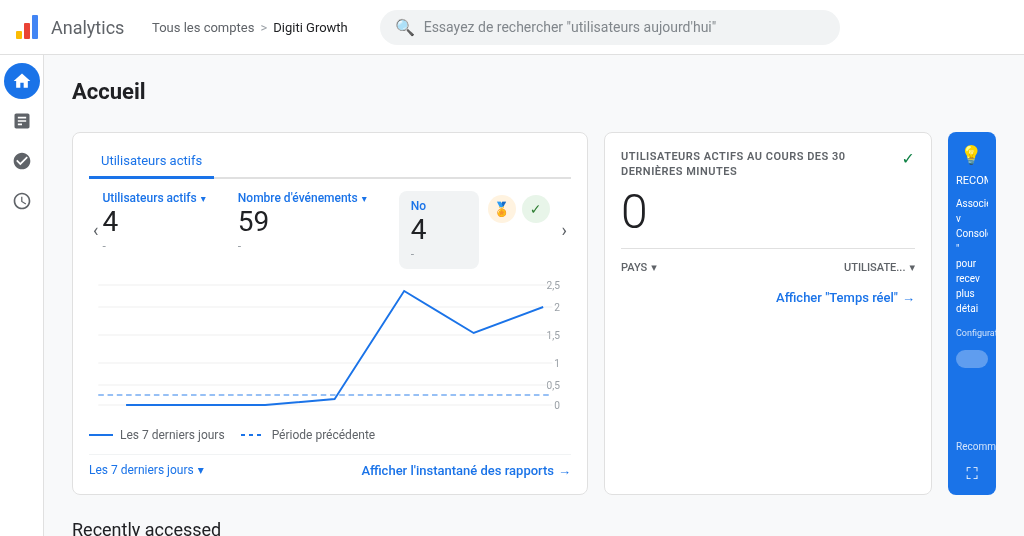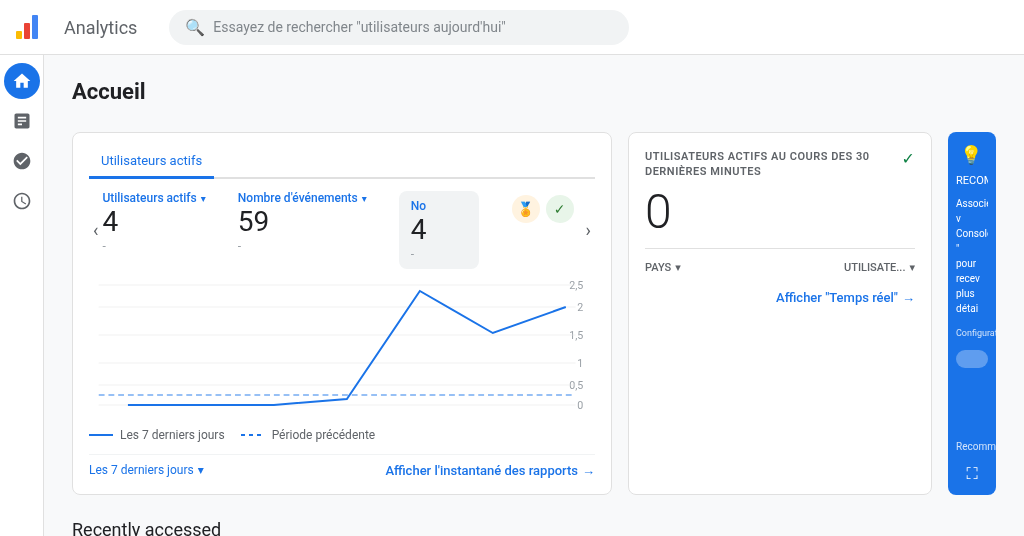--- a/index.html
+++ b/index.html
@@ -1,20 +1,20 @@
 <!DOCTYPE html>
 <html><head>
   <meta charset="utf-8">
   <style>
     * { box-sizing: border-box; margin: 0; padding: 0; }
     body { font-family: 'Google Sans', Roboto, Arial, sans-serif; background: #f8f9fa; color: #202124; font-size: 14px; display: flex; flex-direction: column; height: 536px; overflow: hidden; }
 
     
     .topbar { display: flex; align-items: center; height: 55px; background: #fff; border-bottom: 1px solid #e0e0e0; padding: 0 16px; gap: 16px; flex-shrink: 0; }
-    .logo-area { display: flex; align-items: center; gap: 26px; min-width: 120px; }
+    .logo-area { display: flex; align-items: center; gap: 13px; min-width: 120px; }
     .logo-bars { display: flex; align-items: flex-end; gap: 2px; height: 24px; }
     .logo-bar { width: 6px; border-radius: 1px; }
     .logo-bar-1 { height: 8px; background: #fbbc04; }
     .logo-bar-2 { height: 16px; background: #ea4335; }
     .logo-bar-3 { height: 24px; background: #4285f4; }
     .logo-title { font-size: 18px; color: #5f6368; font-weight: 400; }
     .breadcrumb { display: flex; align-items: center; gap: 6px; font-size: 13px; color: #5f6368; white-space: nowrap; }
     .breadcrumb-sep { color: #9aa0a6; }
     .breadcrumb-current { color: #202124; }
     .search-bar { display: flex; align-items: center; background: #f1f3f4; border-radius: 24px; padding: 8px 16px; gap: 8px; flex: 1; max-width: 460px; margin-left: 16px; }
@@ -63,21 +63,21 @@
     .chart-x-label { font-size: 11px; color: #9aa0a6; text-align: center; }
     .chart-legend { display: flex; gap: 16px; margin-top: 8px; font-size: 12px; color: #5f6368; align-items: center; }
     .legend-line { width: 24px; height: 2px; background: #1a73e8; display: inline-block; margin-right: 4px; vertical-align: middle; }
     .legend-dashed { width: 24px; height: 2px; background: repeating-linear-gradient(to right, #1a73e8 0, #1a73e8 4px, transparent 4px, transparent 8px); display: inline-block; margin-right: 4px; vertical-align: middle; }
 
     .card-footer { display: flex; justify-content: space-between; align-items: center; margin-top: 12px; padding-top: 8px; border-top: 1px solid #f1f3f4; }
     .period-selector { font-size: 12px; color: #1a73e8; cursor: pointer; display: flex; align-items: center; gap: 4px; }
     .view-link { font-size: 13px; color: #1a73e8; cursor: pointer; font-weight: 500; display: flex; align-items: center; gap: 4px; }
 
     
-    .realtime-card { background: #fff; border: 1px solid #e0e0e0; border-radius: 8px; width: 304px; padding: 16px; flex-shrink: 0; }
+    .realtime-card { background: #fff; border: 1px solid #e0e0e0; border-radius: 8px; width: 328px; padding: 16px; flex-shrink: 0; }
     .realtime-header { display: flex; align-items: flex-start; justify-content: space-between; }
     .realtime-title { font-size: 11px; font-weight: 600; color: #5f6368; text-transform: uppercase; letter-spacing: 0.5px; line-height: 1.4; flex: 1; }
     .status-dot { color: #0d8043; font-size: 16px; }
     .realtime-big { font-size: 48px; font-weight: 300; color: #202124; line-height: 1; margin: 8px 0 2px; }
     .realtime-sub { font-size: 11px; color: #5f6368; text-transform: uppercase; letter-spacing: 0.5px; }
     .realtime-divider { border: none; border-top: 1px solid #e0e0e0; margin: 12px 0; }
     .realtime-table-header { display: flex; justify-content: space-between; margin-bottom: 4px; }
     .rt-col-header { font-size: 11px; color: #5f6368; font-weight: 500; display: flex; align-items: center; gap: 4px; cursor: pointer; }
     .no-data { font-size: 13px; color: #9aa0a6; text-align: center; margin-top: 12px; }
     .realtime-footer { margin-top: 16px; }
@@ -98,20 +98,25 @@
 <body>
 
 <div class="topbar">
   <div class="logo-area">
     <div class="logo-bars">
       <div class="logo-bar logo-bar-1"></div>
       <div class="logo-bar logo-bar-2"></div>
       <div class="logo-bar logo-bar-3"></div>
     </div>
     <span class="logo-title">Analytics</span>
+  </div>
+  <div class="breadcrumb">
+    <span>Tous les comptes</span>
+    <span class="breadcrumb-sep">&gt;</span>
+    <span class="breadcrumb-current">Digiti Growth</span>
   </div>
   <div class="search-bar">
     <span class="search-icon">🔍</span>
     <span class="search-input-fake">Essayez de rechercher "utilisateurs aujourd'hui"</span>
   </div>
 </div>
 
 <div class="main-layout">
 
   <div class="sidebar">

